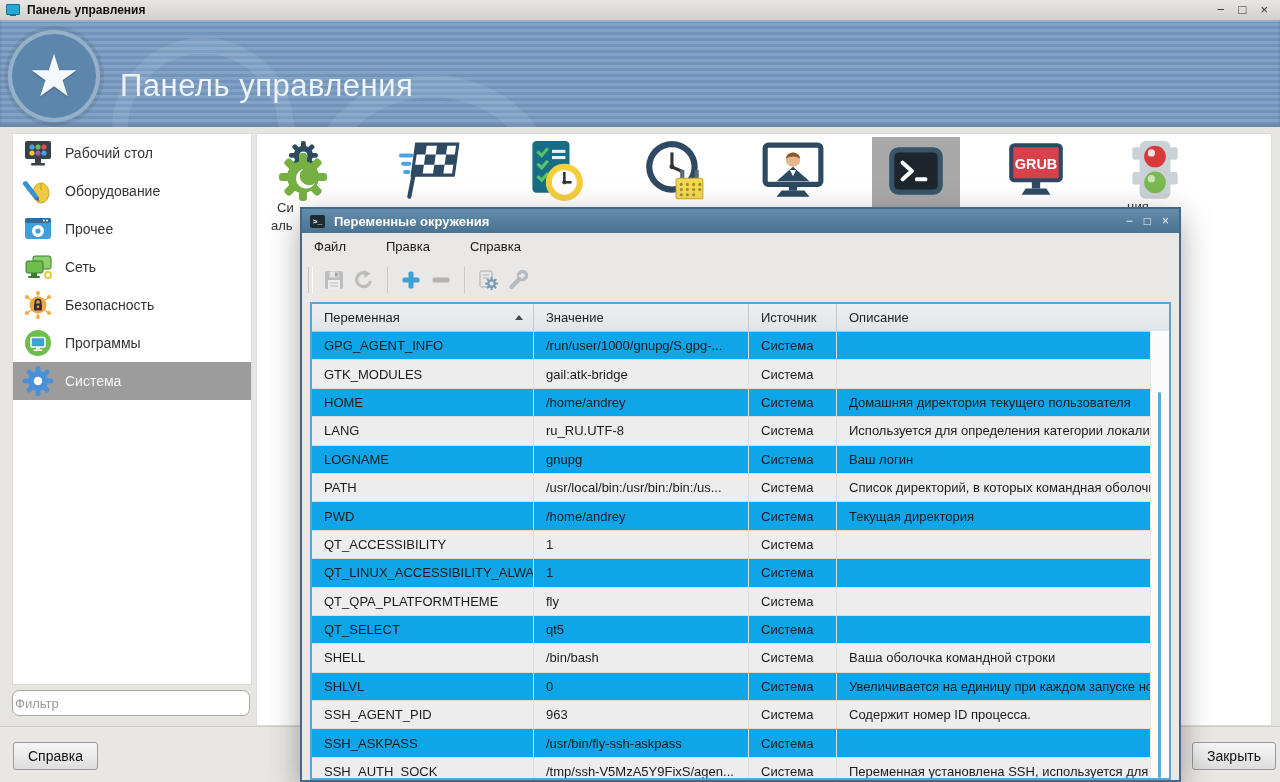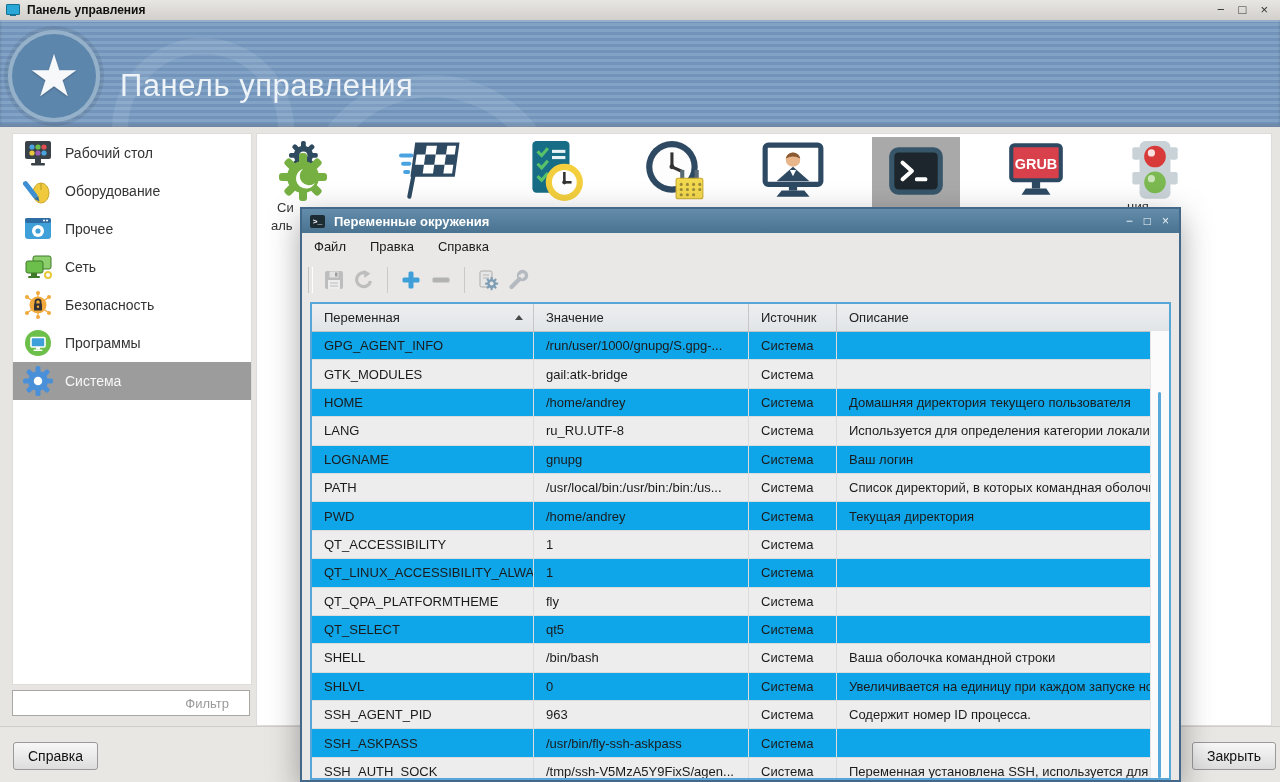--- a/index.html
+++ b/index.html
@@ -48,21 +48,21 @@
   
   .dialog{left:300px;top:207px;width:881px;height:575px;box-sizing:border-box;
     border:2px solid #44688a;background:#e9e8e6;box-shadow:0 10px 30px rgba(0,0,0,.35);}
   .dtitlebar{position:absolute;left:0;top:0;right:0;height:24px;
     background:linear-gradient(#6democ,#4a7492);
     background:linear-gradient(#648cab,#497391);display:flex;align-items:center;}
   .dtitlebar .dicon{width:15px;height:13px;background:#1d2b33;border-radius:2px;margin:0 9px 0 8px;
     color:#fff;font-family:"Liberation Mono",monospace;font-size:8px;font-weight:bold;line-height:13px;text-align:center;}
   .dtitlebar .dtitle{color:#fff;font-size:13px;font-weight:bold;}
   .dctrls{margin-left:auto;display:flex;gap:11px;padding-right:10px;color:#eef3f7;font-size:12px;}
-  .menubar{position:absolute;left:0;top:24px;right:0;height:26px;display:flex;align-items:center;gap:0;background:#e9e8e6;}
+  .menubar{position:absolute;left:0;top:24px;right:0;height:26px;display:flex;align-items:center;gap:16px;background:#e9e8e6;}
   .menubar .mitem{font-size:13px;color:#1a1a1a;padding:4px 12px;cursor:pointer;}
   .toolbar{position:absolute;left:0;top:50px;right:0;height:42px;display:flex;align-items:center;background:#e9e8e6;}
   .tb-handle{width:3px;height:26px;border-left:1px solid #c3c3c3;border-right:1px solid #fdfdfd;margin:0 6px 0 6px;}
   .tb-sep{width:1px;height:26px;background:#c9c9c9;margin:0 8px;}
   .tb-btn{width:30px;height:30px;display:flex;align-items:center;justify-content:center;cursor:pointer;border-radius:3px;}
 
   
   .tframe{position:absolute;left:8px;top:93px;width:861px;height:478px;box-sizing:border-box;
     border:2px solid #56a6d7;background:#0ea5e9;overflow:hidden;}
   .thead{display:flex;height:27px;background:linear-gradient(#eceef0,#e2e5e8);border-bottom:1px solid #c2c2c2;}
@@ -77,22 +77,22 @@
       white-space:nowrap;overflow:hidden;}
   .vscroll{position:absolute;right:0;top:27px;bottom:0;width:18px;background:#fbfbfb;border-left:1px solid #e6e6e6;}
   .vthumb{position:absolute;left:7px;width:3px;top:61px;bottom:0;background:#58a8d8;border-radius:2px;}
 
   
   .bottombar{left:0;top:726px;width:1280px;height:56px;background:#e9e7e4;border-top:1px solid #cfcdca;}
   .btn{position:absolute;height:28px;box-sizing:border-box;border:1px solid #9a9a9a;border-radius:3px;
     background:linear-gradient(#f7f7f7,#dddddd);font-size:14px;color:#111;
     display:flex;align-items:center;justify-content:center;cursor:pointer;padding:0 14px;}
   .filter{position:absolute;left:12px;top:690px;width:238px;height:26px;box-sizing:border-box;
-    border:1px solid #a9a7a4;border-radius:0;font-size:13px;padding:0 20px;color:#222;background:#fff;
-    font-family:"Liberation Sans",sans-serif;text-align:right;}
+    border:1px solid #a9a7a4;border-radius:7px;font-size:13px;padding:0 2px;color:#222;background:#fff;
+    font-family:"Liberation Sans",sans-serif;}
   .filter::placeholder{color:#9a9a9a;}
 </style>
 </head>
 <body>
 
 <div class="abs titlebar">
   <span class="wicon">
       <span class="scr"></span>
       <span class="std"></span>
     </span>

